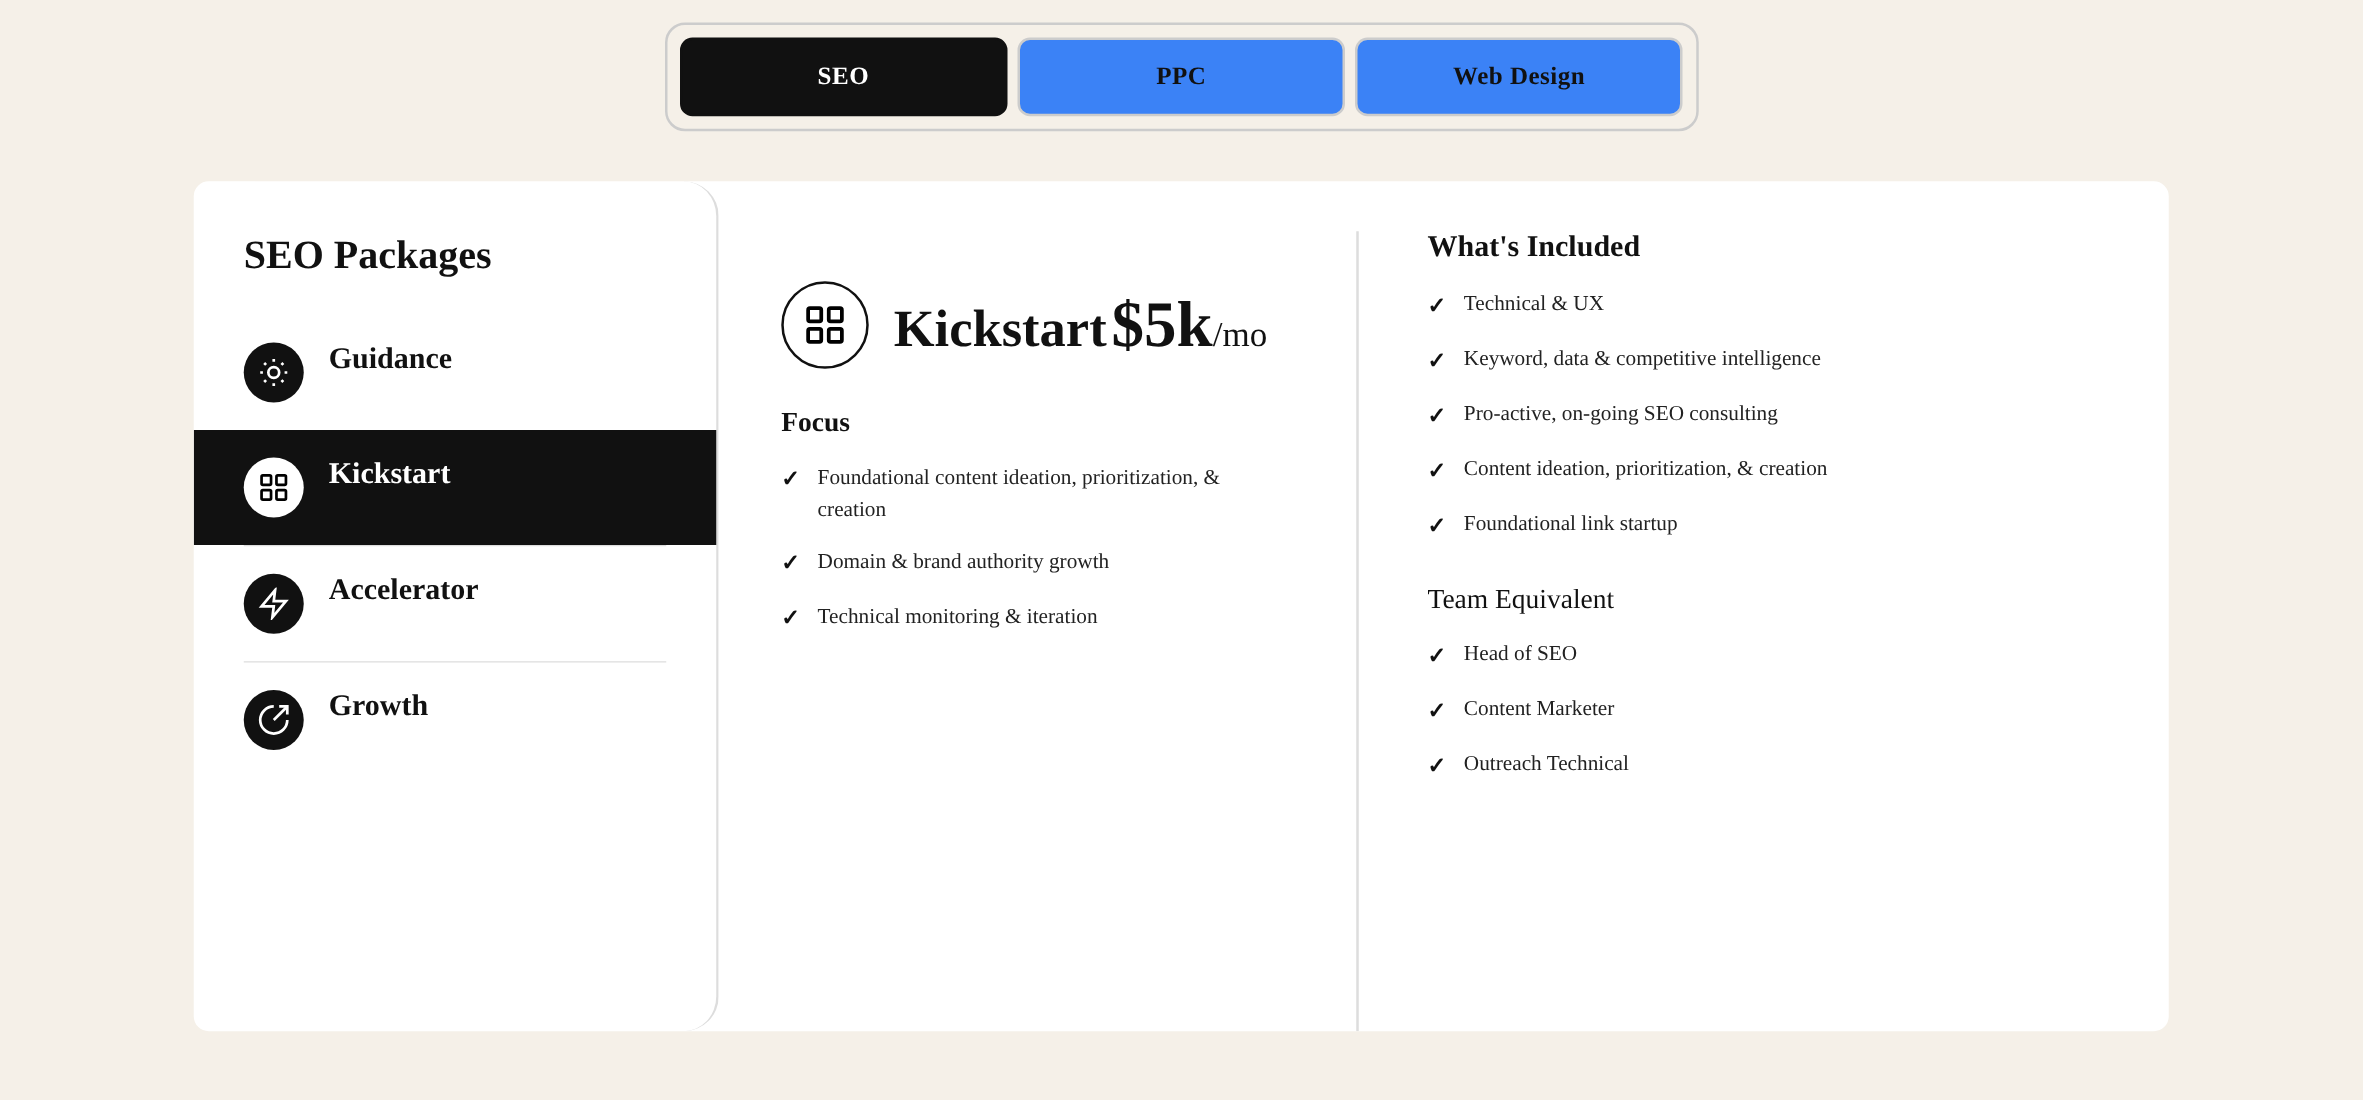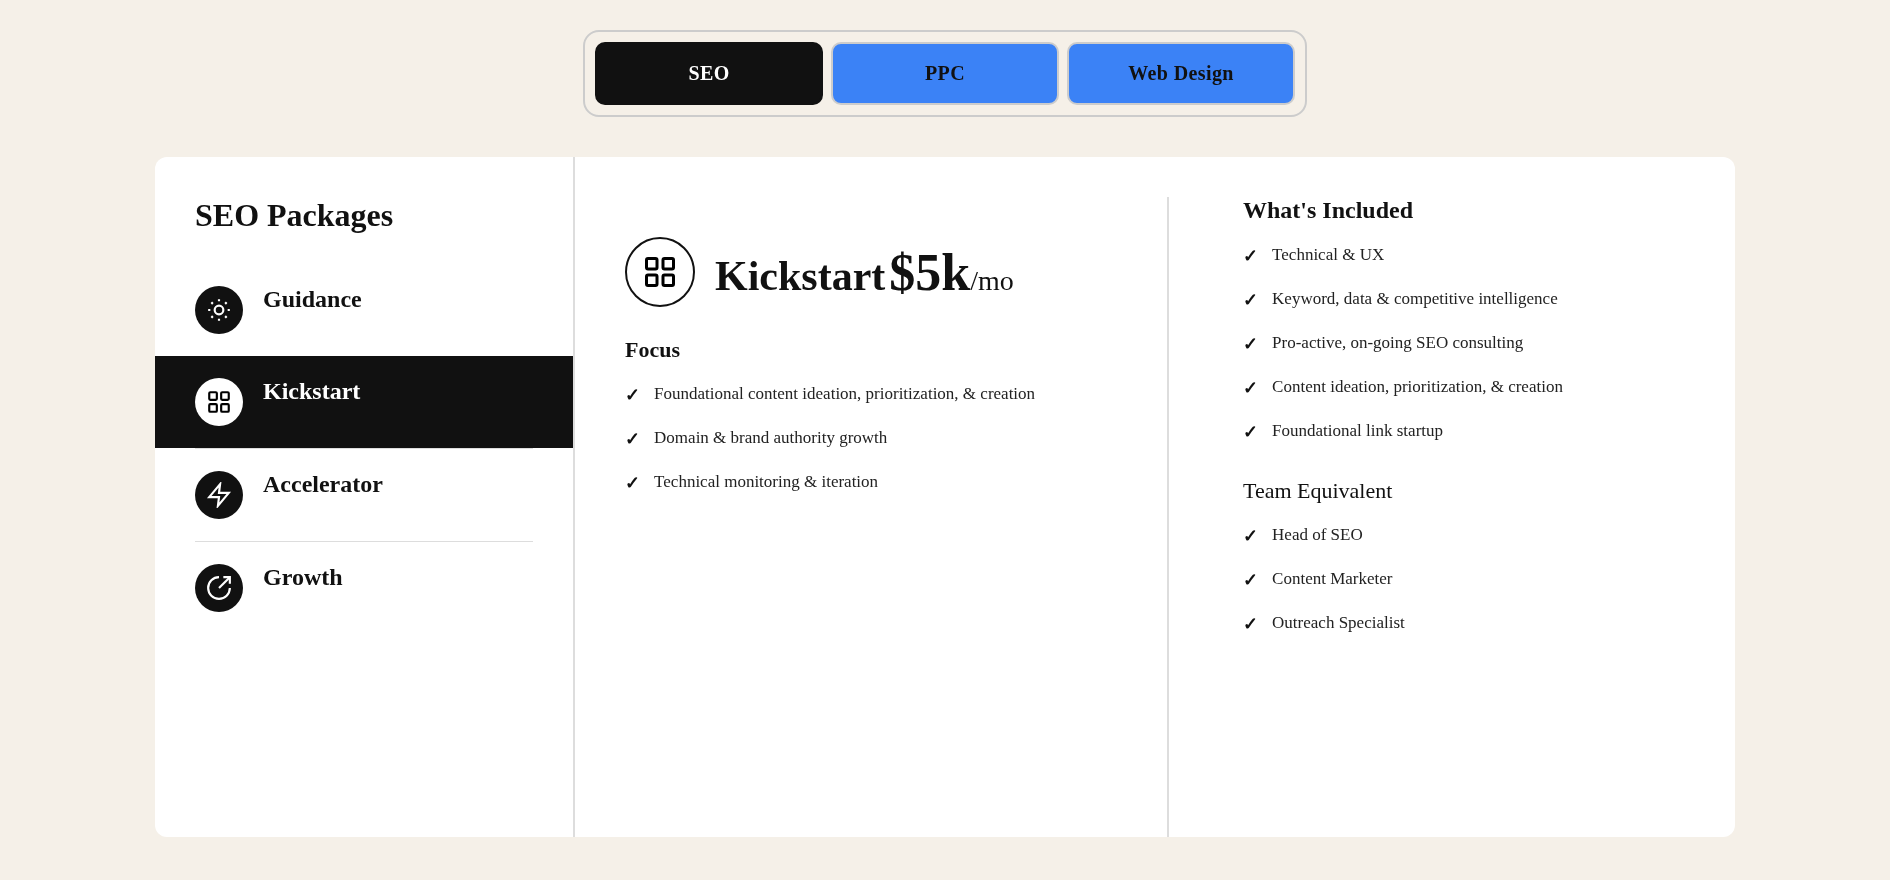--- a/index.html
+++ b/index.html
@@ -8,28 +8,28 @@
       background-color: #f5f0e8;
       font-family: 'Georgia', serif;
       min-height: 880px;
       display: flex;
       flex-direction: column;
       align-items: center;
     }
 
     
     .tab-bar-wrapper {
-      margin-top: 30px;
+      margin-top: 18px;
       background: #f5f0e8;
       border: 2px solid #ccc;
       border-radius: 16px;
       padding: 10px;
       display: flex;
       gap: 8px;
-      width: 724px;
+      width: 827px;
     }
 
     .tab-btn {
       flex: 1;
       padding: 18px 0;
       font-size: 20px;
       font-weight: 600;
       border: 2px solid #ccc;
       border-radius: 10px;
       cursor: pointer;
@@ -55,20 +55,21 @@
       display: flex;
       overflow: hidden;
     }
 
     
     .sidebar {
       width: 420px;
       flex-shrink: 0;
       padding: 40px 0;
       border-right: 2px solid #ddd;
+      border-radius: 28px;
     }
 
     .sidebar-title {
       font-size: 32px;
       font-weight: 800;
       color: #111;
       padding: 0 40px 30px 40px;
     }
 
     .sidebar-item {
@@ -201,23 +202,23 @@
     .check-mark {
       font-size: 18px;
       color: #111;
       font-weight: 700;
       flex-shrink: 0;
       margin-top: 1px;
     }
 
     
     .right-panel {
-      width: 566px;
-      flex-shrink: 0;
-      padding: 40px 74px;
+      width: 648px;
+      flex-shrink: 0;
+      padding: 40px 55px;
     }
 
     .whats-included-title {
       font-size: 24px;
       font-weight: 800;
       color: #111;
       margin-bottom: 18px;
     }
 
     .included-badge {
@@ -367,18 +368,18 @@
       <li>
         <span class="check-mark">✓</span>
         <span>Head of SEO</span>
       </li>
       <li>
         <span class="check-mark">✓</span>
         <span>Content Marketer</span>
       </li>
       <li>
         <span class="check-mark">✓</span>
-        <span>Outreach Specialist</span>
+        <span>Outreach Technical</span>
       </li>
     </ul>
   </div>
 
 </div>
 
 </body></html>

